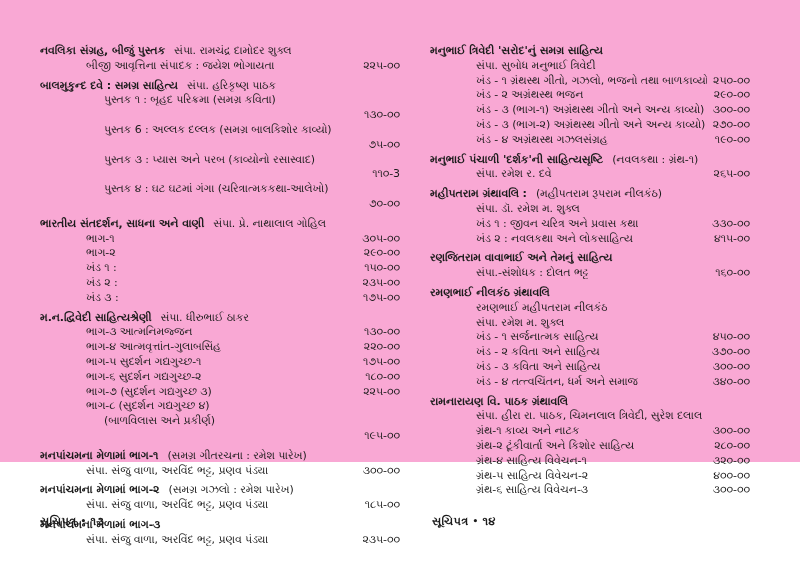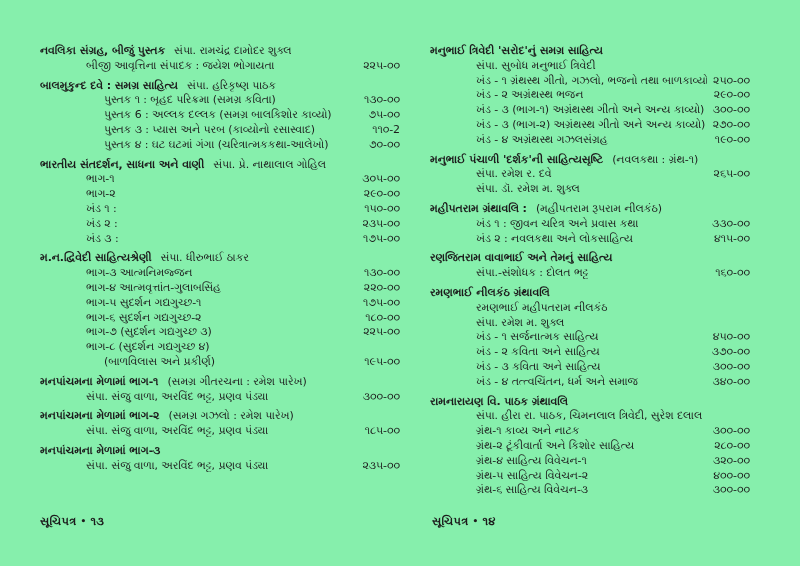--- a/index.html
+++ b/index.html
@@ -3,41 +3,41 @@
 <meta charset="utf-8">
 <style>
   html, body { margin: 0; padding: 0; }
   body {
     width: 800px; height: 566px;
     background: #ffffff;
     font-family: "DejaVu Sans", sans-serif;
     color: #1c1c1c;
     overflow: hidden;
   }
-  .sheet { position: relative; width: 800px; height: 566px; background: #86efac; }
+  .sheet { position: relative; width: 800px; height: 462px; background: #f9a8d4; }
 
   .col { position: absolute; top: 44px; }
   .col-left  { left: 40px;  width: 360px; }
   .col-right { left: 430px; width: 320px; }
 
   .row {
     display: flex;
     align-items: baseline;
     font-size: 11px;
     line-height: 14.8px;
     letter-spacing: -0.1px;
     white-space: nowrap;
   }
   .row .txt { min-width: 0; overflow: hidden; }
   .row .price { margin-left: auto; padding-left: 6px; flex: 0 0 auto; }
   .row .b { font-weight: 700; margin-right: 9px; }
   .row.head { margin-top: 5px; }
   .col .row:first-child { margin-top: 0; }
   .row.i1 { padding-left: 46px; }
-  .row.i2 { padding-left: 64px; }
+  .row.i2 { padding-left: 64px; flex-direction: column; }
 
   .footer {
     position: absolute;
     top: 514px;
     font-size: 11.5px;
     font-weight: 700;
     letter-spacing: 0.2px;
     text-align: left;
   }
   .footer-left  { left: 40px;  width: 360px; }
@@ -63,21 +63,21 @@
       <div class="row i2">
         <span class="txt"><span>પુસ્તક ૧ : બૃહદ પરિક્રમા (સમગ્ર કવિતા)</span></span>
         <span class="price">૧૩૦-૦૦</span>
       </div>
       <div class="row i2">
         <span class="txt"><span>પુસ્તક 6 : અલ્લક દલ્લક (સમગ્ર બાલકિશોર કાવ્યો)</span></span>
         <span class="price">૭૫-૦૦</span>
       </div>
       <div class="row i2">
         <span class="txt"><span>પુસ્તક ૩ : પ્યાસ અને પરબ (કાવ્યોનો રસાસ્વાદ)</span></span>
-        <span class="price">૧૧૦-2</span>
+        <span class="price">૧૧૦-3</span>
       </div>
       <div class="row i2">
         <span class="txt"><span>પુસ્તક ૪ : ઘટ ઘટમાં ગંગા (ચરિત્રાત્મકકથા-આલેખો)</span></span>
         <span class="price">૭૦-૦૦</span>
       </div>
       <div class="row head">
         <span class="txt"><span class="b">ભારતીય સંતદર્શન, સાધના અને વાણી</span><span>સંપા. પ્રે. નાથાલાલ ગોહિલ</span></span>
       </div>
       <div class="row i1">
         <span class="txt"><span>ભાગ-૧</span></span>
@@ -179,25 +179,25 @@
         <span class="txt"><span>ખંડ - ૪ અગ્રંથસ્થ ગઝલસંગ્રહ</span></span>
         <span class="price">૧૯૦-૦૦</span>
       </div>
       <div class="row head">
         <span class="txt"><span class="b">મનુભાઈ પંચાળી 'દર્શક'ની સાહિત્યસૃષ્ટિ</span><span>(નવલકથા : ગ્રંથ-૧)</span></span>
       </div>
       <div class="row i1">
         <span class="txt"><span>સંપા. રમેશ ર. દવે</span></span>
         <span class="price">૨૬૫-૦૦</span>
       </div>
+      <div class="row head">
+        <span class="txt"><span class="b">મહીપતરામ ગ્રંથાવલિ :</span><span>(મહીપતરામ રૂપરામ નીલકંઠ)</span></span>
+      </div>
       <div class="row i1">
         <span class="txt"><span>સંપા. ડૉ. રમેશ મ. શુક્લ</span></span>
-      </div>
-      <div class="row head">
-        <span class="txt"><span class="b">મહીપતરામ ગ્રંથાવલિ :</span><span>(મહીપતરામ રૂપરામ નીલકંઠ)</span></span>
       </div>
       <div class="row i1">
         <span class="txt"><span>ખંડ ૧ : જીવન ચરિત્ર અને પ્રવાસ કથા</span></span>
         <span class="price">૩૩૦-૦૦</span>
       </div>
       <div class="row i1">
         <span class="txt"><span>ખંડ ૨ : નવલકથા અને લોકસાહિત્ય</span></span>
         <span class="price">૪૧૫-૦૦</span>
       </div>
       <div class="row head">

